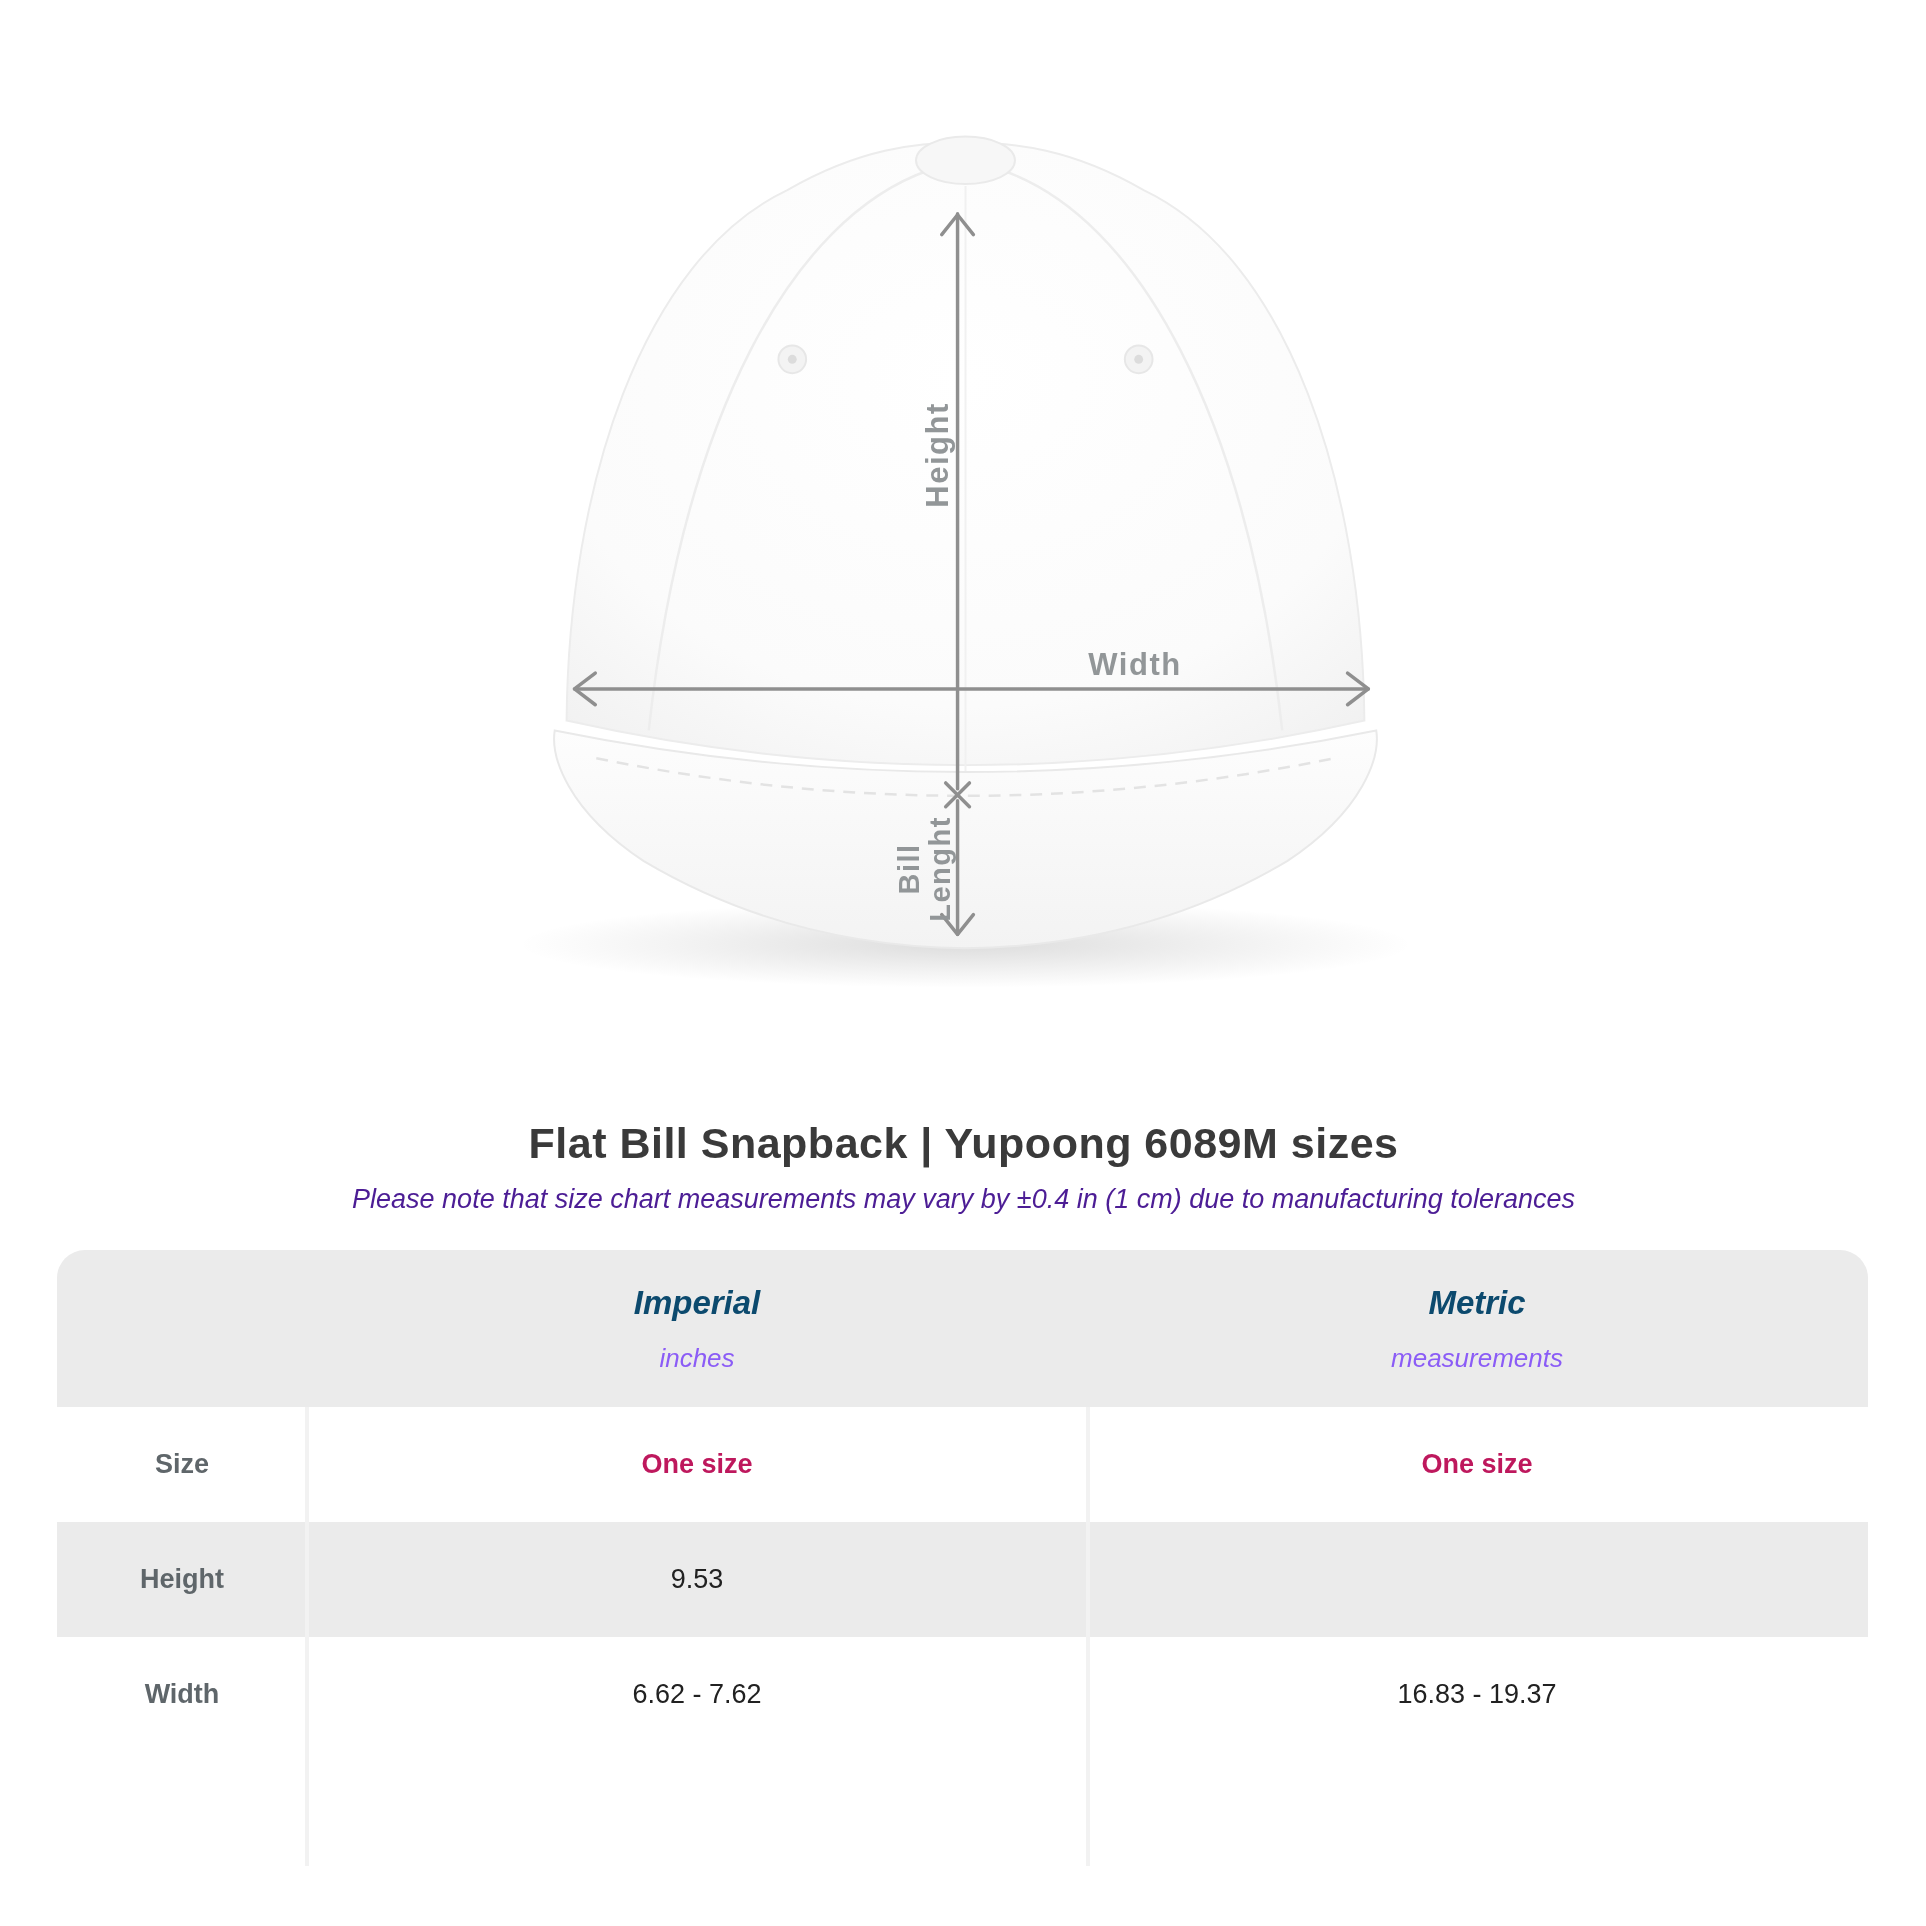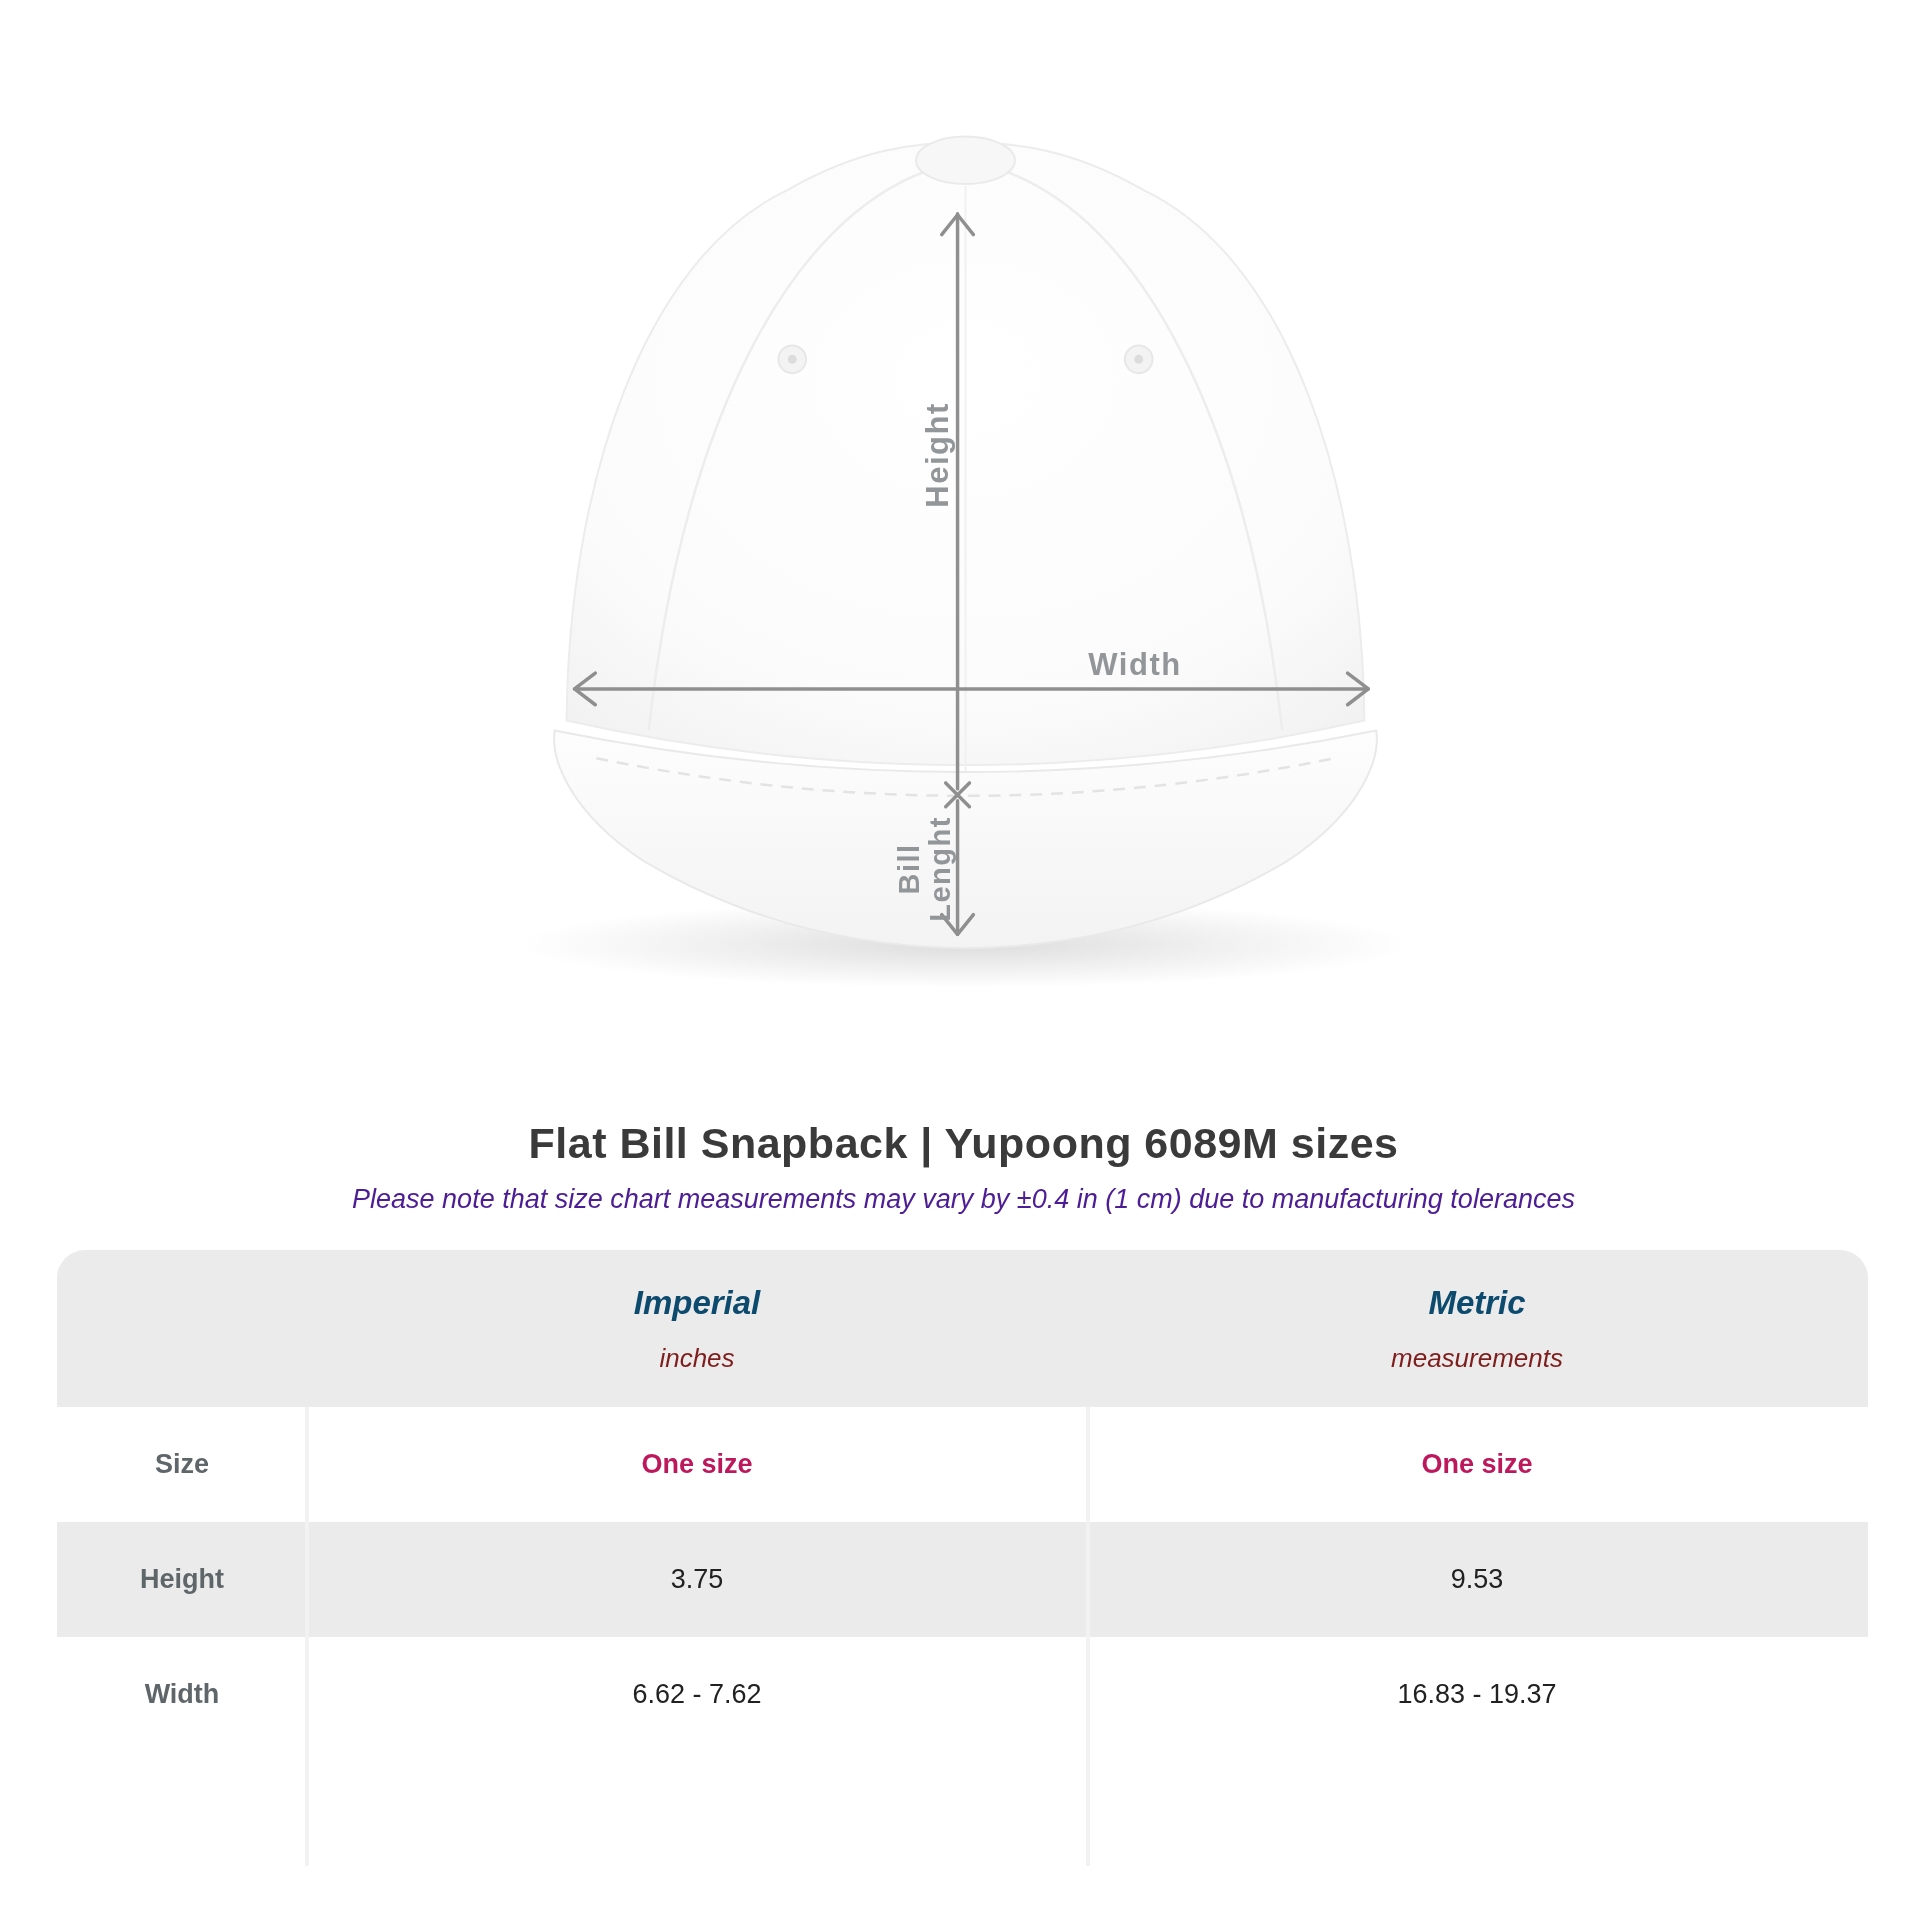--- a/index.html
+++ b/index.html
@@ -31,21 +31,21 @@
   .size-table { position:absolute; left:57px; top:1250px; width:1811px; height:617px; }
   .t-header {
     position:absolute; left:0; top:0; width:1811px; height:157px;
     background:#ebebeb; border-radius:28px 28px 0 0;
     display:grid; grid-template-columns:250px 780px 780px;
   }
   .t-header .head-cell {
     display:flex; flex-direction:column; align-items:center; justify-content:center;
   }
   .head-main { font-size:33px; font-weight:bold; font-style:italic; color:#0c4a6e; }
-  .head-sub  { font-size:26px; font-style:italic; color:#7f1d1d; margin-top:21px; }
+  .head-sub  { font-size:26px; font-style:italic; color:#8b5cf6; margin-top:21px; }
 
   .t-row {
     position:absolute; left:0; width:1811px; height:115px;
     display:grid; grid-template-columns:250px 780px 780px;
   }
   .t-row.gray { background:#ebebeb; }
   .t-row.last { border-radius:0 0 26px 26px; }
   .cell {
     display:flex; align-items:center; justify-content:center;
     font-size:27px; color:#212121;
@@ -158,21 +158,20 @@
     </div>
 
     <div class="t-row" style="top:157px;">
       <div class="cell lbl">Size</div>
       <div class="cell onesize">One size</div>
       <div class="cell onesize">One size</div>
     </div>
 
     <div class="t-row gray" style="top:272px;">
       <div class="cell lbl">Height</div>
-      <div class="cell">3.75</div>
       <div class="cell">9.53</div>
     </div>
 
     <div class="t-row" style="top:387px;">
       <div class="cell lbl">Width</div>
       <div class="cell">6.62 - 7.62</div>
       <div class="cell">16.83 - 19.37</div>
     </div>
 
 

